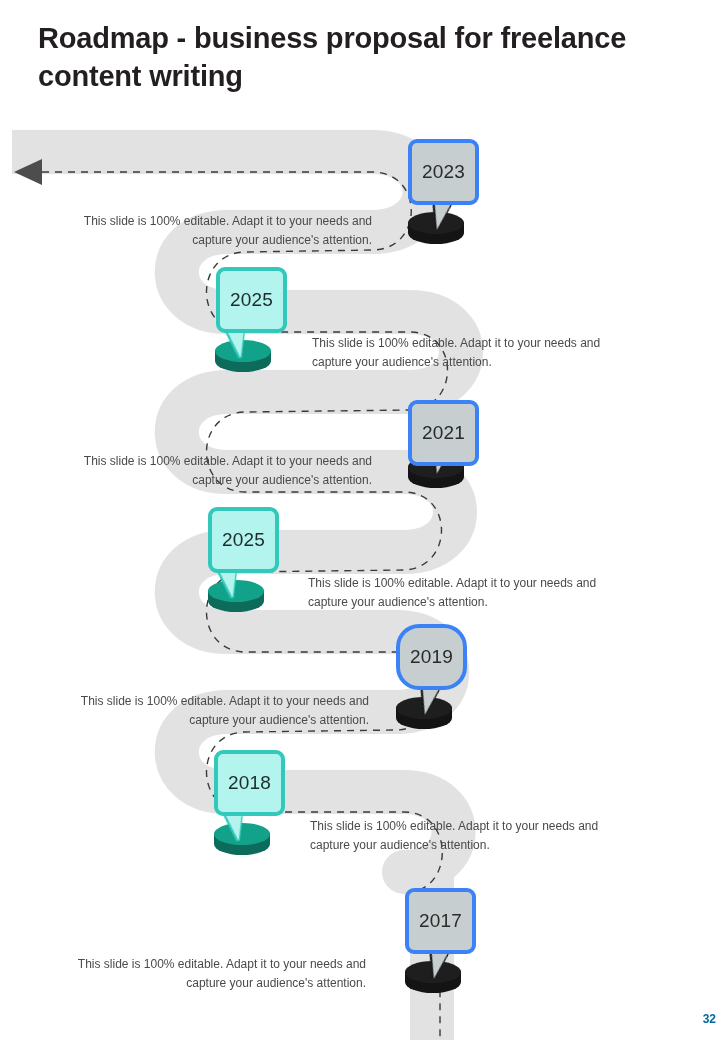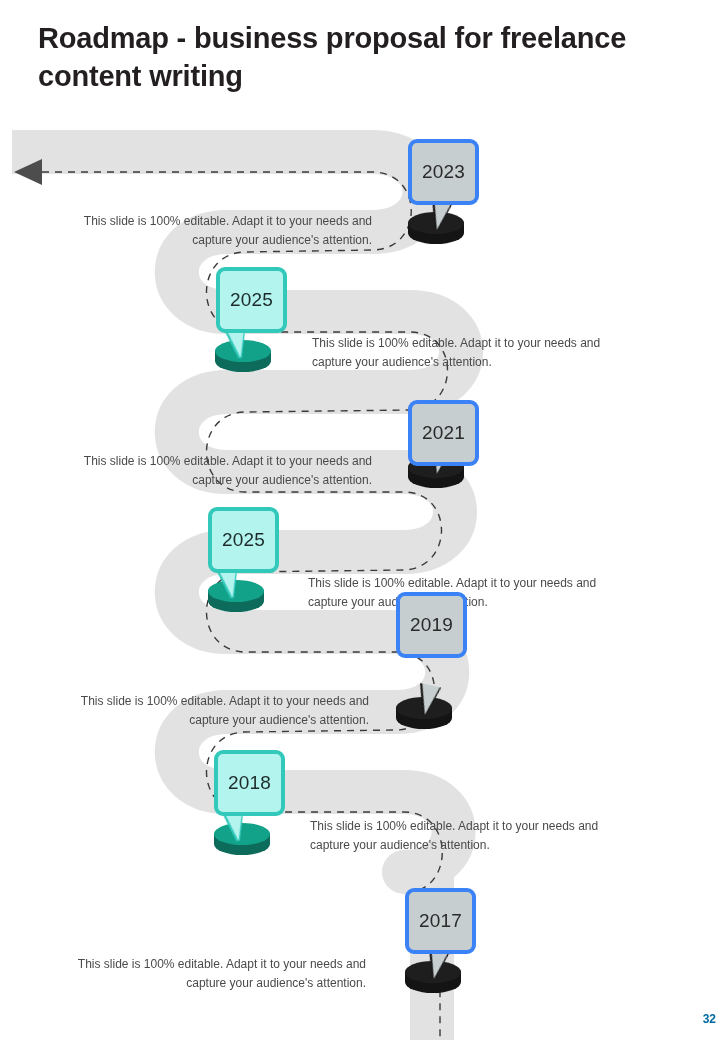--- a/index.html
+++ b/index.html
@@ -168,21 +168,21 @@
     <div class="bubble" style="left:196px; top:507px;">2025</div>
     <div class="tail" style="left:209px; top:568px; transform:rotate(-10deg);"></div>
     <div class="cyl" style="left:196px; top:580px;">
       <div class="side"></div>
       <div class="top"></div>
     </div>
   </div>
   <div class="desc left-align" style="left:296px; top:574px;">This slide is 100% editable. Adapt it to your needs and capture your audience's attention.</div>
 
   <div class="marker dark">
-    <div class="bubble" style="left:384px; top:592px;">2019</div>
+    <div class="bubble" style="left:384px; top:624px;border-radius:23px;">2019</div>
     <div class="tail" style="left:407px; top:685px; transform:rotate(12deg);"></div>
     <div class="cyl" style="left:384px; top:697px;">
       <div class="side"></div>
       <div class="top"></div>
     </div>
   </div>
   <div class="desc right-align" style="left:55px; top:692px;">This slide is 100% editable. Adapt it to your needs and capture your audience's attention.</div>
 
   <div class="marker teal">
     <div class="bubble" style="left:202px; top:750px;">2018</div>

